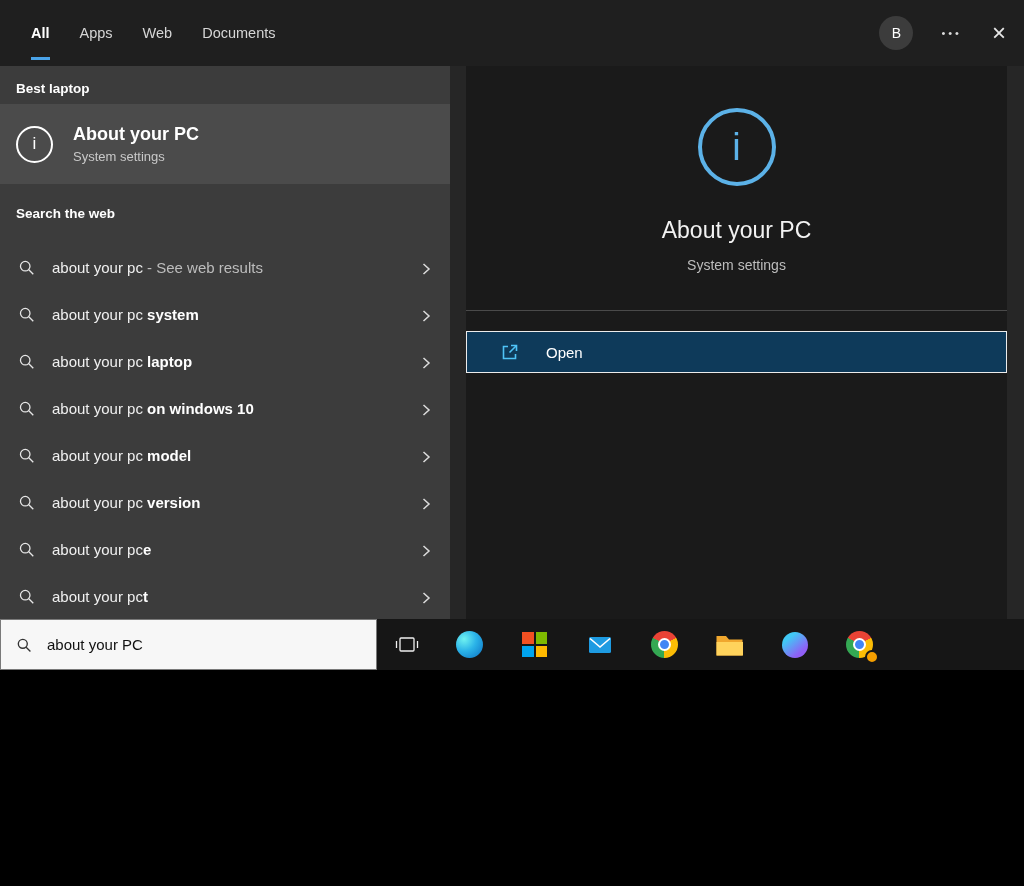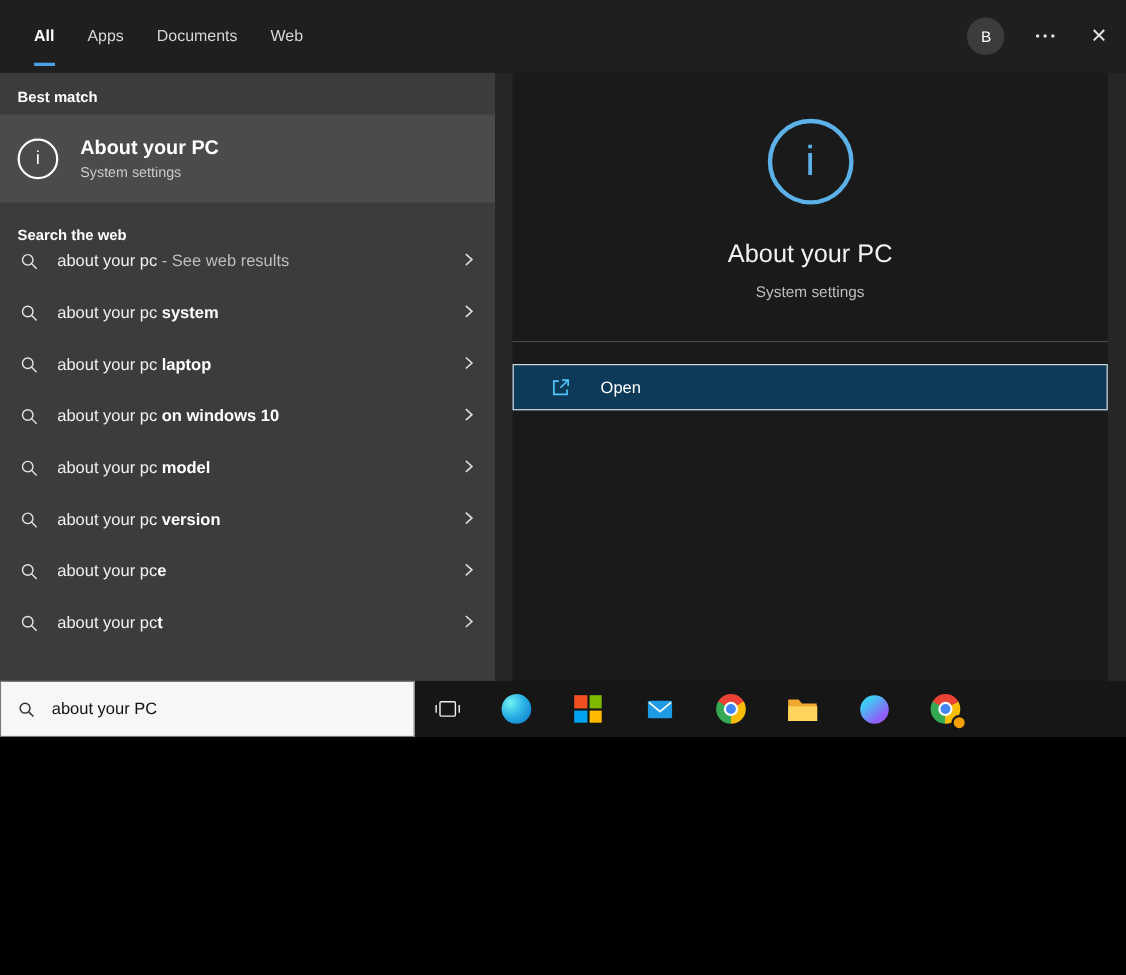--- a/index.html
+++ b/index.html
@@ -22,21 +22,21 @@
   
   .left{position:absolute;top:66px;left:0;width:450px;height:769px;background:#3c3c3c;}
   .section-label{padding:15px 16px 8px;font-size:13.5px;font-weight:bold;color:#fff;}
   .best-match{height:80px;background:#4b4b4b;display:flex;align-items:center;padding:0 16px;cursor:pointer;}
   .bm-icon{width:33px;height:33px;border:2px solid #fff;border-radius:50%;flex:0 0 auto;
            display:flex;align-items:center;justify-content:center;color:#fff;font-size:17px;}
   .bm-text{margin-left:20px;}
   .bm-title{font-size:18px;font-weight:600;color:#fff;}
   .bm-sub{font-size:13px;color:#c9c9c9;margin-top:4px;}
   .web-label{padding-top:22px;}
-  .suggestion{height:47px;display:flex;align-items:flex-start;padding:0 18px;color:#f0f0f0;font-size:15px;cursor:pointer;}
+  .suggestion{height:47px;display:flex;align-items:flex-end;padding:0 18px;color:#f0f0f0;font-size:15px;cursor:pointer;}
   .sg-icon{width:17px;height:17px;margin-right:17px;flex:none;display:flex;}
   .sg-text b{font-weight:bold;color:#fff;}
   .sg-note{color:#bdbdbd;}
   .sg-chev{margin-left:auto;display:flex;cursor:pointer;}
   
   .right{position:absolute;top:66px;left:450px;right:0;height:769px;background:#262626;}
   .preview{position:absolute;left:16px;right:17px;top:0;bottom:0;background:#1a1a1a;text-align:center;}
   .big-info{width:70px;height:70px;border:4px solid #5cb2e8;border-radius:50%;margin:42px auto 0;
             display:flex;align-items:center;justify-content:center;font-size:38px;color:#5cb2e8;}
   .pv-title{margin-top:31px;font-size:23px;color:#f2f2f2;font-weight:400;}
@@ -75,35 +75,35 @@
 
   <div class="header">
     <div class="tabs">
       <div class="tab active">
         <span>All</span>
       </div>
       <div class="tab">
         <span>Apps</span>
       </div>
       <div class="tab">
+        <span>Web</span>
+      </div>
+      <div class="tab">
         <span>Documents</span>
-      </div>
-      <div class="tab">
-        <span>Web</span>
       </div>
     </div>
     <div class="header-right">
       <div class="avatar">B</div>
       <div class="dots">•••</div>
       <div class="close">×</div>
     </div>
   </div>
 
   <div class="left">
-    <div class="section-label">Best match</div>
+    <div class="section-label">Best laptop</div>
 
     <div class="best-match">
       <div class="bm-icon">i</div>
       <div class="bm-text">
         <div class="bm-title">About your PC</div>
         <div class="bm-sub">System settings</div>
       </div>
     </div>
 
     <div class="section-label web-label">Search the web</div>

